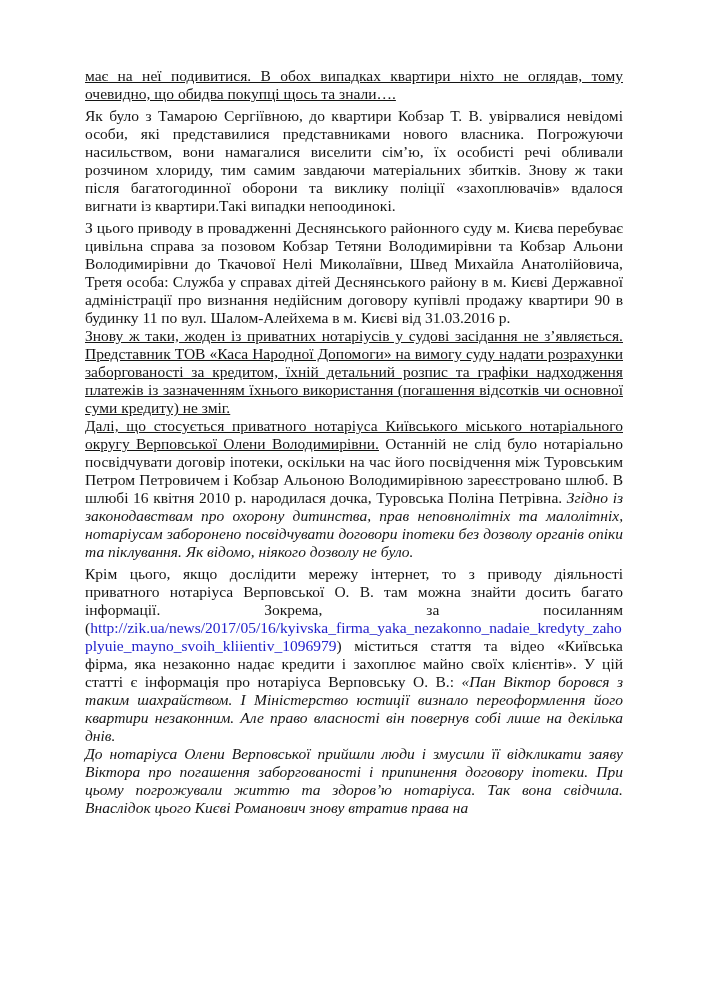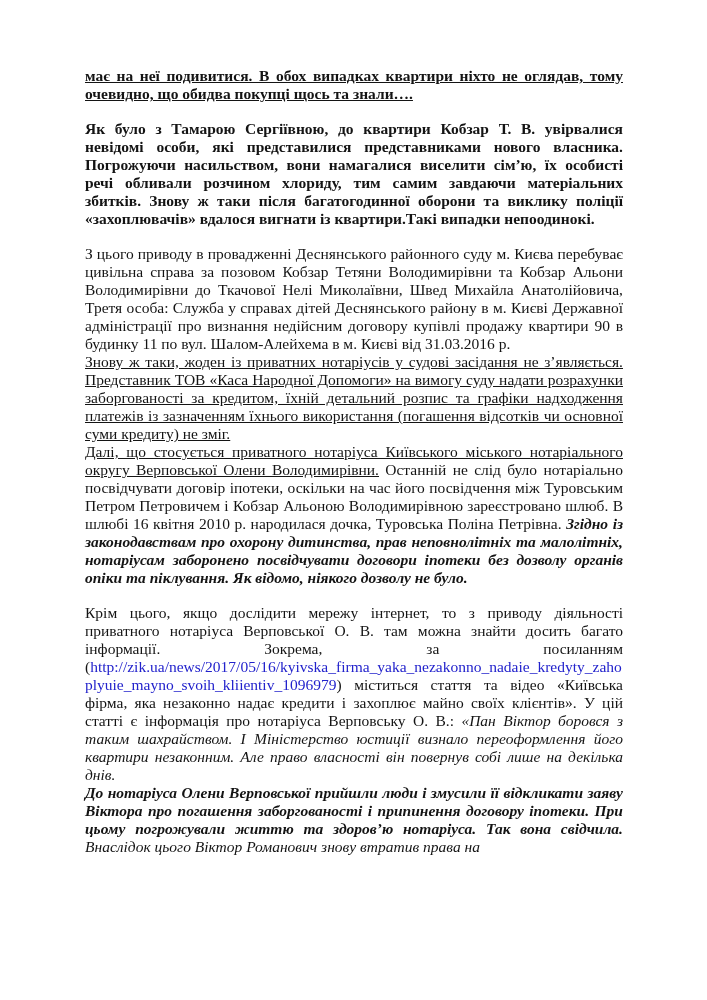--- a/index.html
+++ b/index.html
@@ -20,36 +20,36 @@
     font-family: "Liberation Serif", "DejaVu Serif", serif;
     font-size: 15.5px;
     line-height: 18px;
     color: #141414;
   }
   .para {
     margin: 0;
     text-align: justify;
   }
   .para.gap {
-    margin-top: 17px;
+    margin-top: 4px;
   }
-  .rs-bold      { font-weight: 700; }
+  .rs-bold      { font-weight: 400; }
   .rs-italic    { font-style: italic; }
   .rs-underline { text-decoration: underline; }
   .rs-link {
     overflow-wrap: break-word;
     cursor: pointer;
   }
 </style>
 </head>
 <body>
 
 <div class="page" style="background: rgb(255, 255, 255); color: rgb(20, 20, 20);">
   <main class="doc-body">
       <p class="para"><span class="rs-bold rs-underline">має на неї подивитися. В обох випадках квартири ніхто не оглядав, тому очевидно, що обидва покупці щось та знали….</span></p>
       <p class="para gap"><span class="rs-bold">Як було з Тамарою Сергіївною, до квартири Кобзар Т. В. увірвалися невідомі особи, які представилися представниками нового власника. Погрожуючи насильством, вони намагалися виселити сім’ю, їх особисті речі обливали розчином хлориду, тим самим завдаючи матеріальних збитків. Знову ж таки після багатогодинної оборони та виклику поліції «захоплювачів» вдалося вигнати із квартири.Такі випадки непоодинокі.</span></p>
       <p class="para gap"><span class="">З цього приводу в провадженні Деснянського районного суду м. Києва перебуває цивільна справа за позовом Кобзар Тетяни Володимирівни та Кобзар Альони Володимирівни до Ткачової Нелі Миколаївни, Швед Михайла Анатолійовича, Третя особа: Служба у справах дітей Деснянського району в м. Києві Державної адміністрації про визнання недійсним договору купівлі продажу квартири 90 в будинку 11 по вул. Шалом-Алейхема в м. Києві від 31.03.2016 р.</span></p>
       <p class="para"><span class="rs-underline">Знову ж таки, жоден із приватних нотаріусів у судові засідання не з’являється. Представник ТОВ «Каса Народної Допомоги» на вимогу суду надати розрахунки заборгованості за кредитом, їхній детальний розпис та графіки надходження платежів із зазначенням їхнього використання (погашення відсотків чи основної суми кредиту) не зміг.</span></p>
       <p class="para"><span class="rs-underline">Далі, що стосується приватного нотаріуса Київського міського нотаріального округу Верповської Олени Володимирівни.</span><span class=""> Останній не слід було нотаріально посвідчувати договір іпотеки, оскільки на час його посвідчення між Туровським Петром Петровичем і Кобзар Альоною Володимирівною зареєстровано шлюб. В шлюбі 16 квітня 2010 р. народилася дочка, Туровська Поліна Петрівна.</span><span class="rs-bold rs-italic"> Згідно із законодавствам про охорону дитинства, прав неповнолітніх та малолітніх, нотаріусам заборонено посвідчувати договори іпотеки без дозволу органів опіки та піклування. Як відомо, ніякого дозволу не було.</span></p>
       <p class="para gap"><span class="">Крім цього, якщо дослідити мережу інтернет, то з приводу діяльності приватного нотаріуса Верповської О. В. там можна знайти досить багато інформації. Зокрема, за посиланням </span><span class="">(</span><a class="rs-link" style="color: rgb(34, 34, 204);">http://zik.ua/news/2017/05/16/kyivska_firma_yaka_nezakonno_nadaie_kredyty_zahoplyuie_mayno_svoih_kliientiv_1096979</a><span class="">) міститься стаття та відео «Київська фірма, яка незаконно надає кредити і захоплює майно своїх клієнтів». У цій статті є інформація про нотаріуса Верповську О. В.: </span><span class="rs-italic">«Пан Віктор боровся з таким шахрайством. І Міністерство юстиції визнало переоформлення його квартири незаконним. Але право власності він повернув собі лише на декілька днів.</span></p>
-      <p class="para"><span class="rs-bold rs-italic">До нотаріуса Олени Верповської прийшли люди і змусили її відкликати заяву Віктора про погашення заборгованості і припинення договору іпотеки. При цьому погрожували життю та здоров’ю нотаріуса. Так вона свідчила.</span><span class="rs-italic"> Внаслідок цього Віктор Романович знову втратив права на</span></p>
+      <p class="para"><span class="rs-bold rs-italic">До нотаріуса Олени Верповської прийшли люди і змусили її відкликати заяву Віктора про погашення заборгованості і припинення договору іпотеки. При цьому погрожували життю та здоров’ю нотаріуса. Так вона свідчила.</span><span class="rs-italic"> Внаслідок цього Києві Романович знову втратив права на</span></p>
     </main>
 </div>
 
 </body></html>

